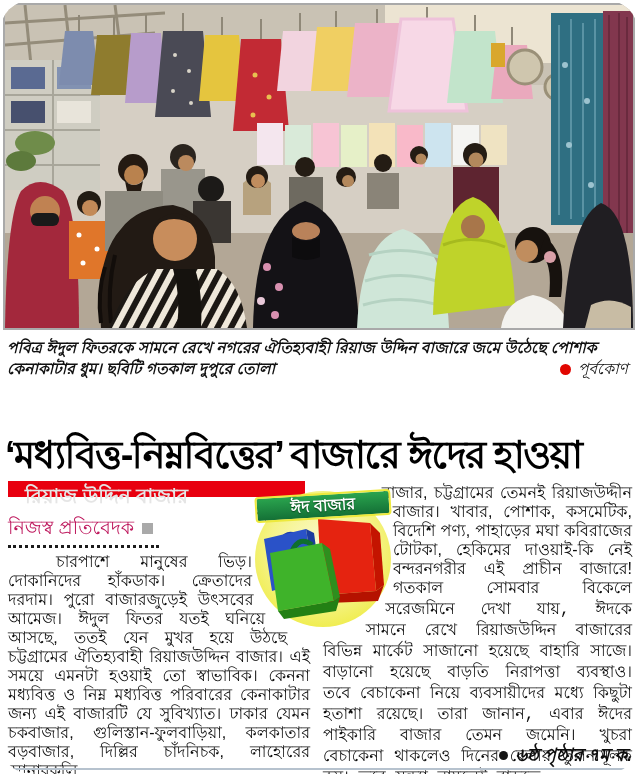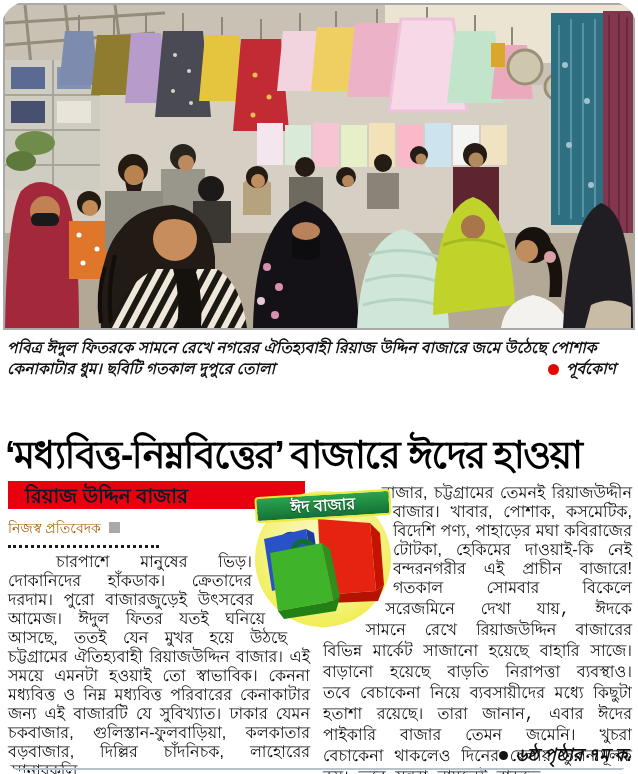--- a/index.html
+++ b/index.html
@@ -7,35 +7,35 @@
         font-family:"Liberation Sans",sans-serif;color:#0c0c0c;border-radius:32px;}
 
   
   .photo{position:absolute;left:3px;top:3px;width:632px;height:327px;
          border:2px solid #a9a9a9;box-sizing:border-box;background:#d6cfc4;overflow:hidden;}
   .photo svg{display:block;width:100%;height:100%;}
 
   
   .caption{position:absolute;left:7px;top:337px;width:625px;
            font-style:italic;font-weight:bold;font-size:15.5px;line-height:21px;color:#101010;}
-  .credit{position:absolute;right:16px;bottom:0;font-style:italic;font-weight:bold;white-space:nowrap;}
+  .credit{position:absolute;right:4px;bottom:0;font-style:italic;font-weight:normal;white-space:nowrap;}
   .credit-dot{display:inline-block;width:11px;height:11px;border-radius:50%;
               background:#e10600;margin-right:7px;vertical-align:-1px;}
 
   
   .kicker{position:absolute;left:7px;top:383px;font-style:italic;font-weight:bold;
           font-size:21px;line-height:26px;color:#050505;white-space:nowrap;}
   .headline{position:absolute;left:5px;top:407px;width:632px;font-weight:bold;
             font-size:38px;line-height:56px;letter-spacing:-1.5px;color:#000;white-space:nowrap;margin-top:20px;}
 
   
-  .banner{position:absolute;left:8px;top:481px;width:297px;height:28px;background:#e8000f;
-          color:#0f172a;font-weight:bold;font-size:20px;line-height:30px;padding-left:17px;
+  .banner{position:absolute;left:8px;top:481px;width:297px;height:16px;background:#e8000f;
+          color:#e5e5e5;font-weight:bold;font-size:20px;line-height:30px;padding-left:17px;
           box-sizing:border-box;z-index:2;}
-  .byline{position:absolute;left:8px;top:516px;font-size:14px;line-height:24px;color:#a16207;}
+  .byline{position:absolute;left:8px;top:516px;font-size:19px;line-height:24px;color:#be185d;}
   .byline-square{display:inline-block;width:11px;height:11px;background:#a9a9a9;
                  margin-left:8px;vertical-align:0px;}
   .dotline{position:absolute;left:8px;top:545px;width:151px;height:0;
            border-bottom:3px dotted #1b1b1b;}
 
   
   .col{position:absolute;font-size:16px;line-height:19px;text-align:justify;color:#0c0c0c;}
   .col-left{left:8px;top:552px;width:302px;height:206px;}
   .col-right{left:323px;top:483px;width:309px;height:266px;}
   .indent{text-indent:16px;margin-left:48px;}

